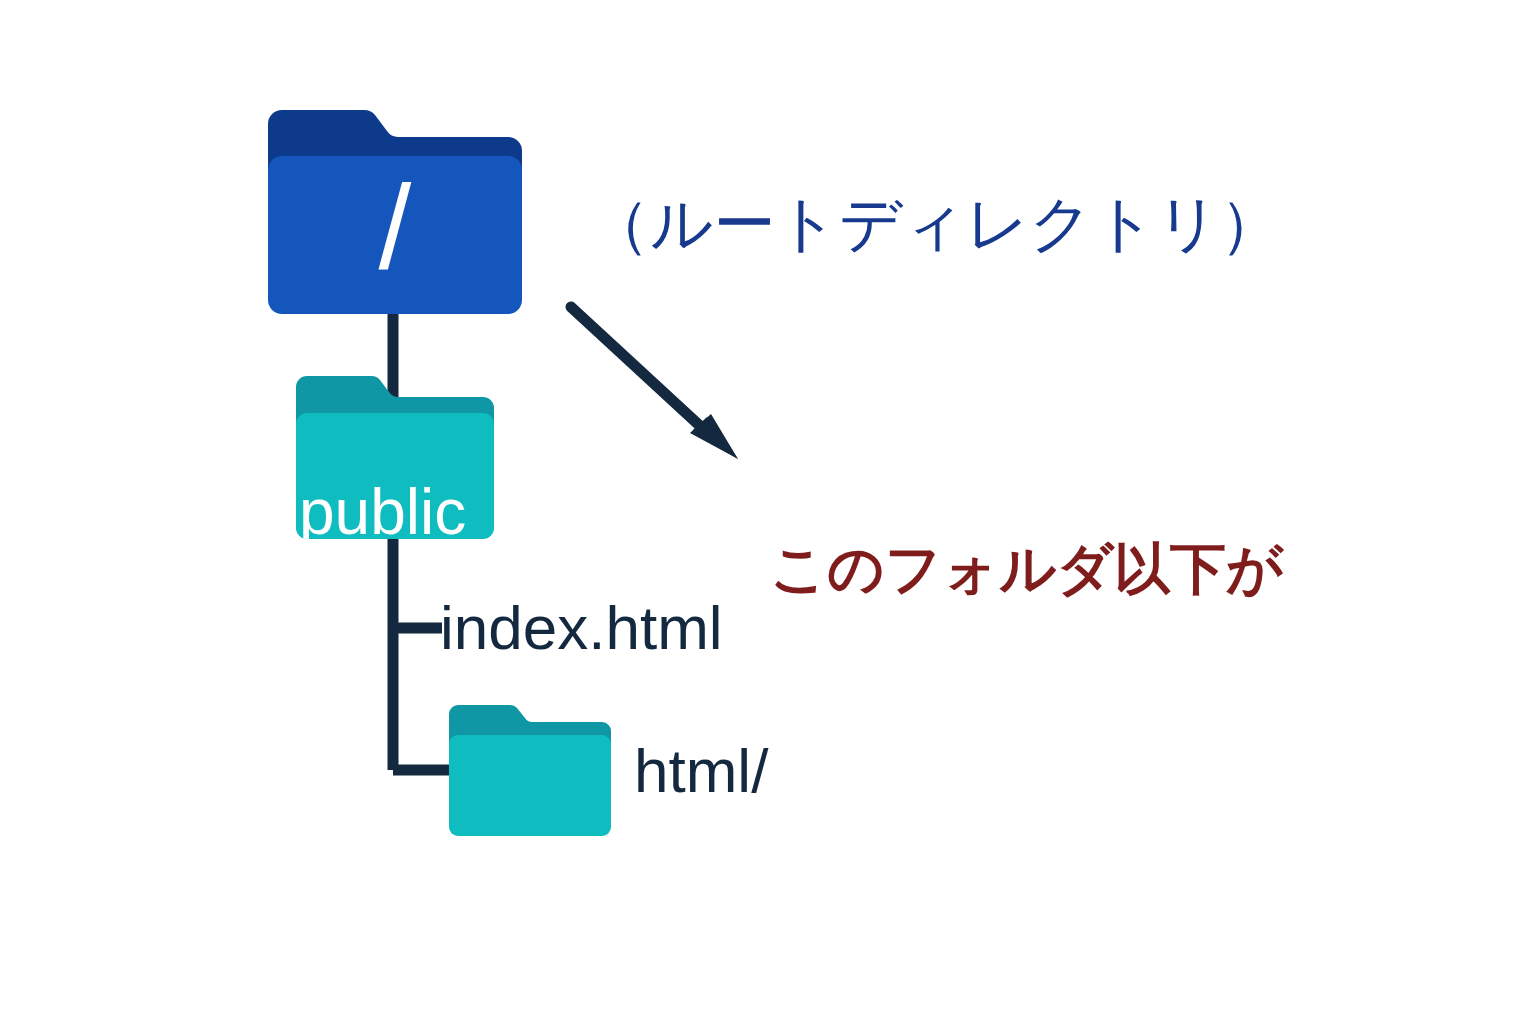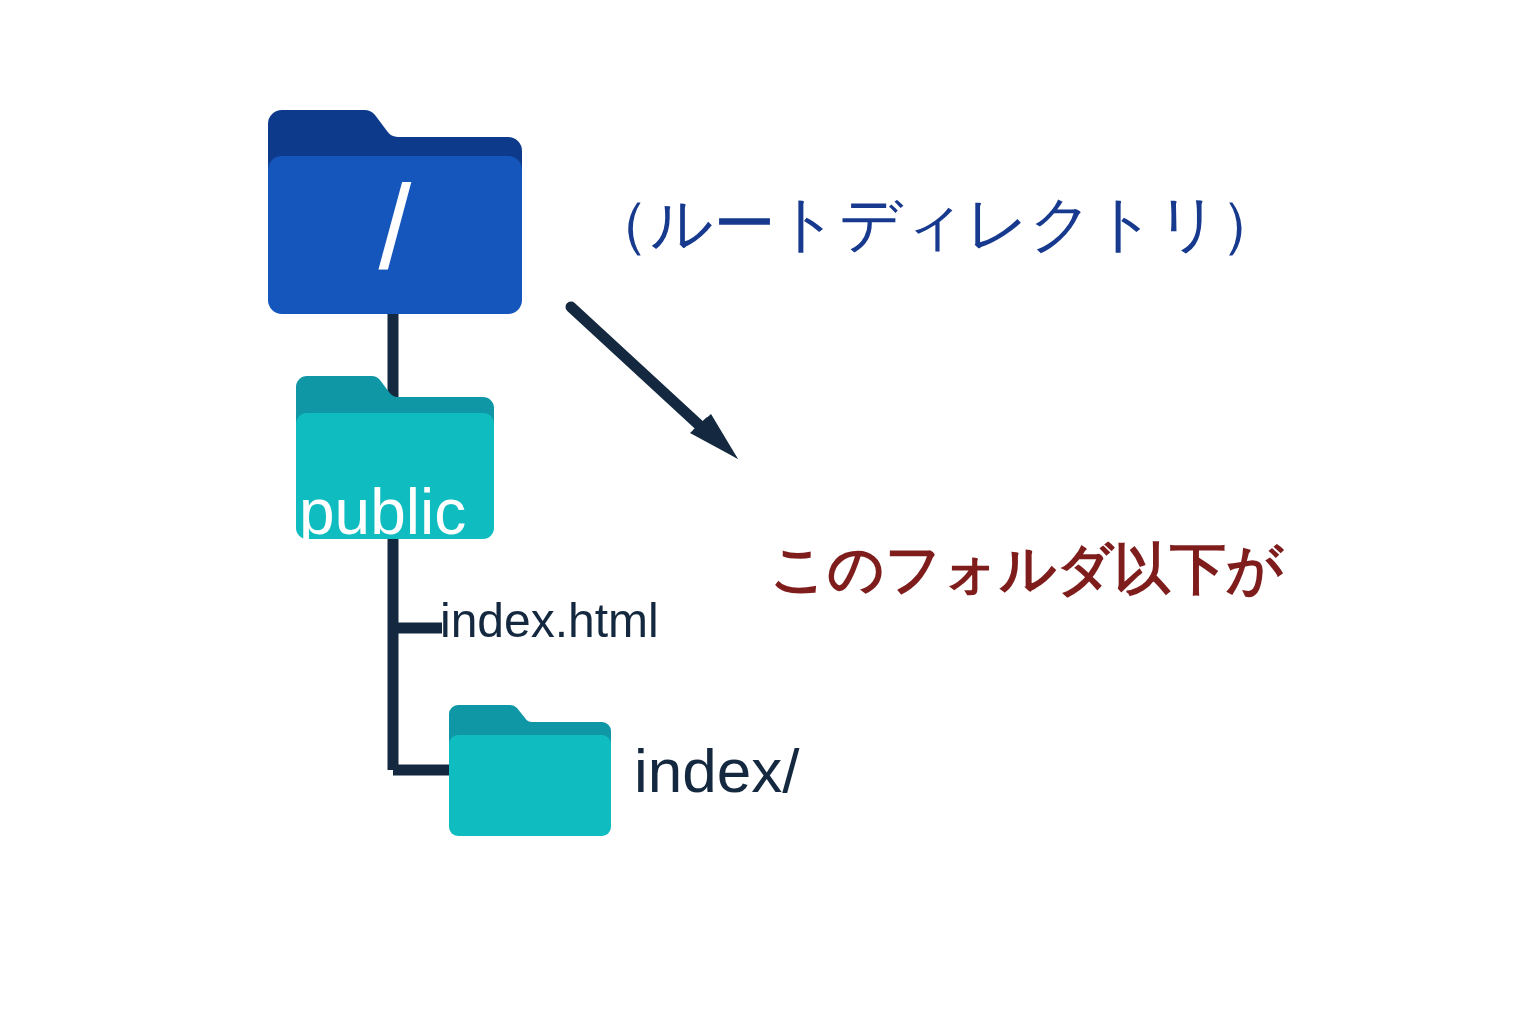--- a/index.html
+++ b/index.html
@@ -77,21 +77,21 @@
     display: flex;
     align-items: flex-start;
     margin-top: 36px;
   }
   #label-public-html .on-folder { color: #ffffff; }
   #label-public-html .off-folder { color: #12a2ab; }
 
   #label-index {
     left: 440px;
     top: 597px;
-    font-size: 48px;
+    font-size: 62px;
     font-weight: 500;
     color: #14293f;
     z-index: 6;
   }
 
   #label-logs {
     left: 634px;
     top: 740px;
     font-size: 62px;
     font-weight: 500;
@@ -154,21 +154,21 @@
   <div class="label" id="label-index">index.html</div>
 
   <div class="folder" id="folder-logs">
     <svg viewBox="0 0 162 131" width="162" height="131">
       <path d="M0 9 A9 9 0 0 1 9 0 L61 0 A9 9 0 0 1 68 3 L76 13
                A9 9 0 0 0 83 17 L153 17 A9 9 0 0 1 162 26 L162 46 L0 46 Z" fill="#0f97a6"></path>
       <path d="M0 39 A9 9 0 0 1 9 30 L153 30 A9 9 0 0 1 162 39 L162 122
                A9 9 0 0 1 153 131 L9 131 A9 9 0 0 1 0 122 Z" fill="#0fbdc0"></path>
     </svg>
   </div>
-  <div class="label" id="label-logs">index/</div>
+  <div class="label" id="label-logs">html/</div>
 
   <div class="label" id="label-root-note">（ルートディレクトリ）</div>
 
   <svg class="layer arrow-svg" viewBox="0 0 1536 1024" width="1536" height="1024" aria-hidden="true">
     <line x1="571" y1="307" x2="712" y2="437" stroke="#14293f" stroke-width="11" stroke-linecap="round"></line>
     <path d="M738 459 L690 433 L707 417 Z" fill="#14293f"></path>
     <path d="M738 459 L693 430 L711 414 Z" fill="#14293f"></path>
   </svg>
 
   <div class="label" id="label-note-body">

